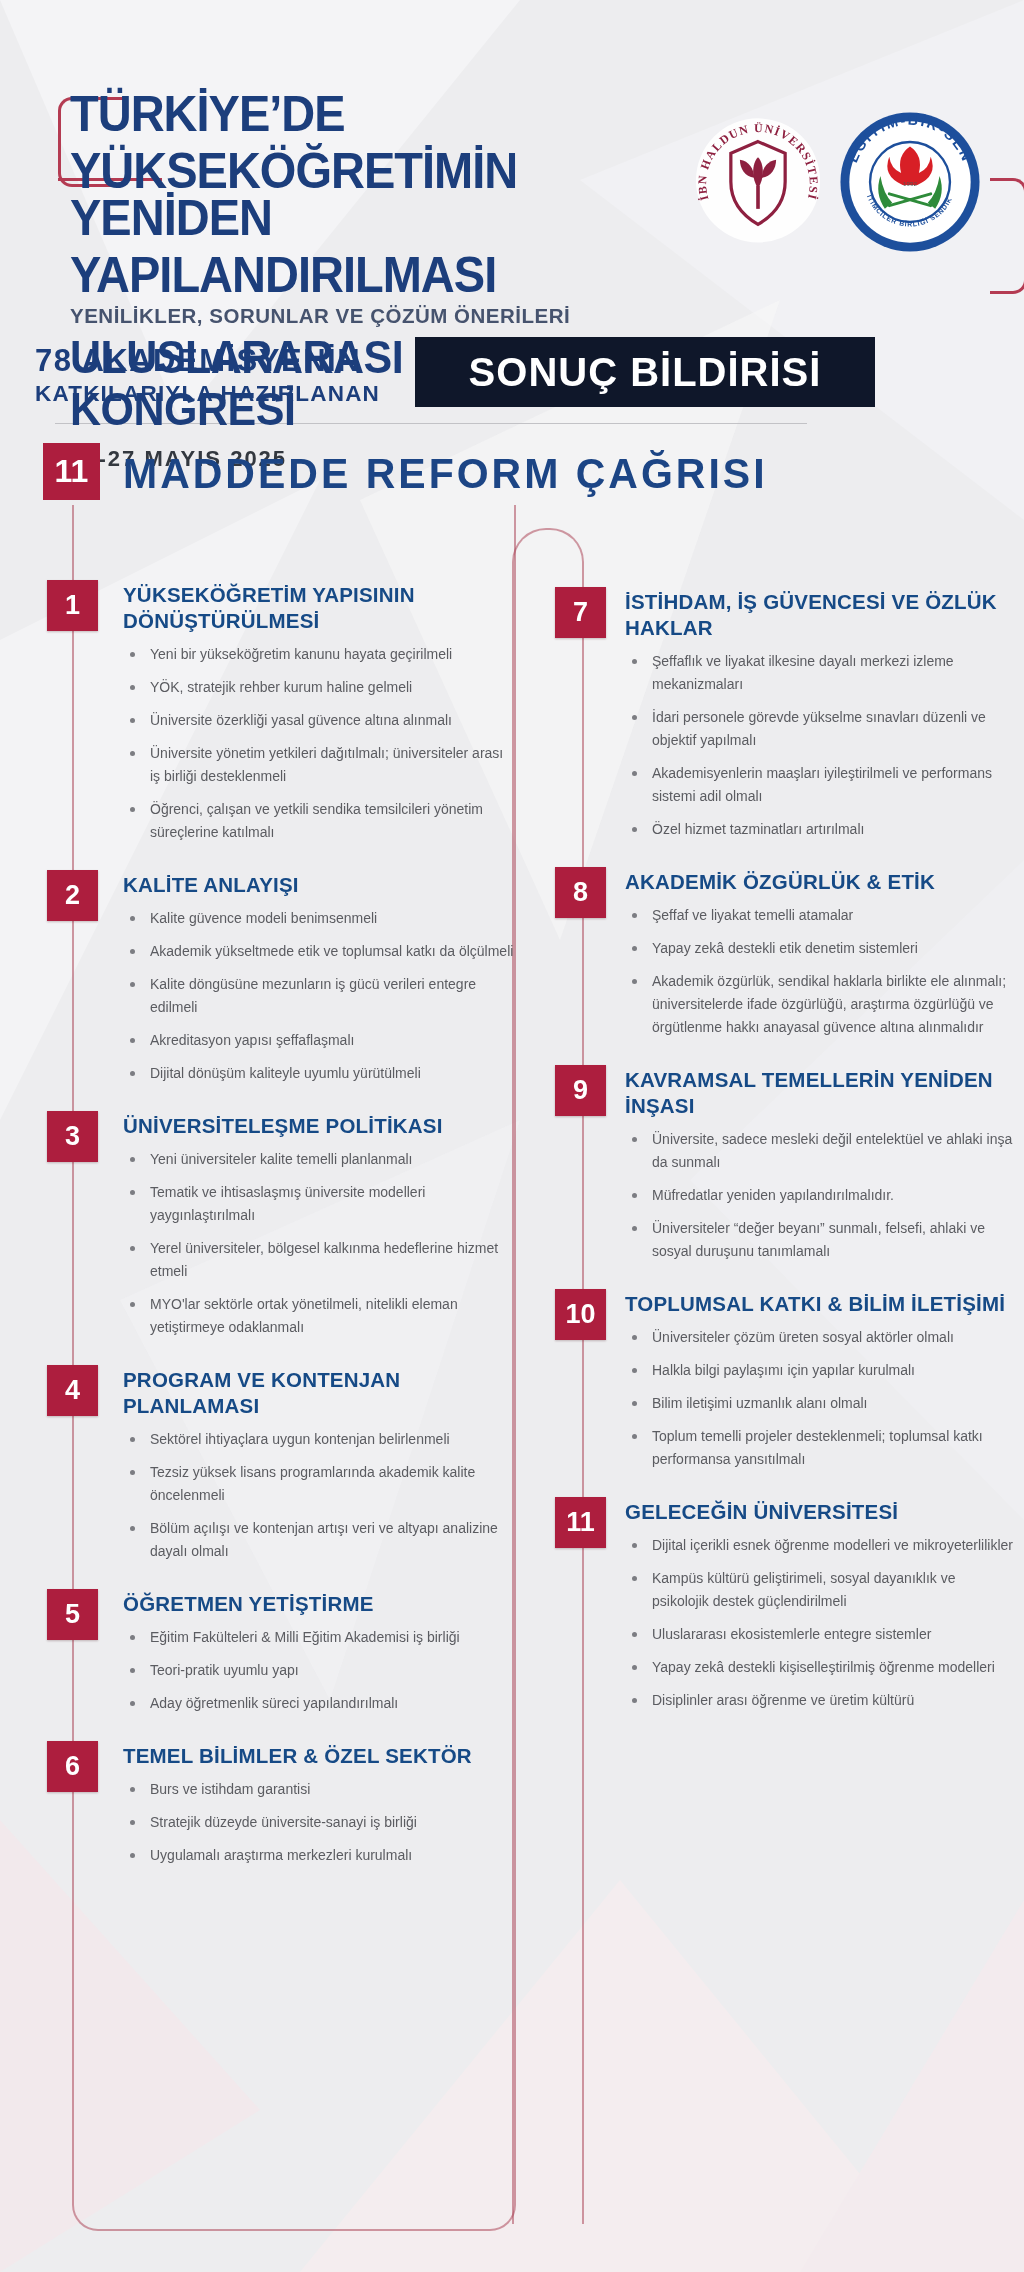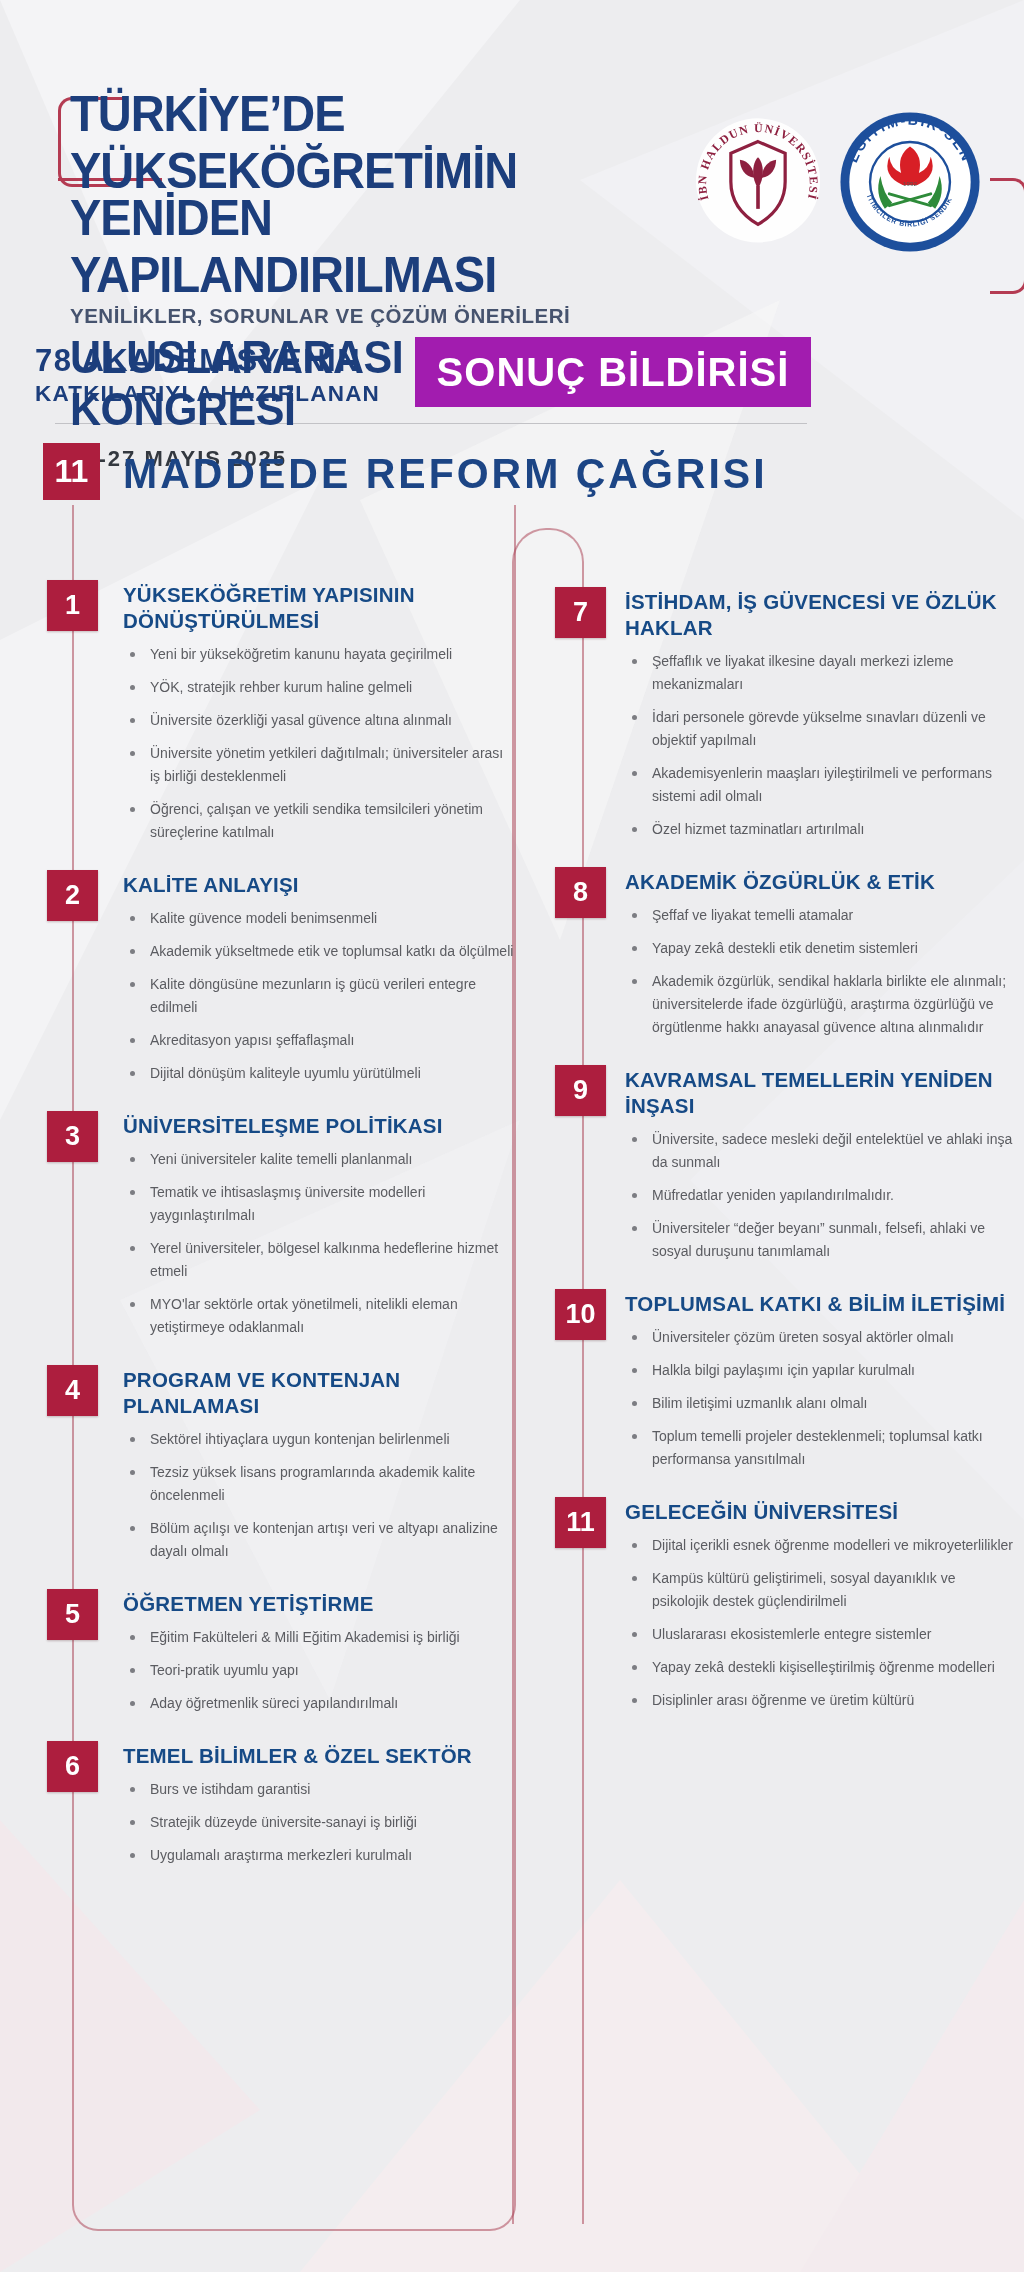--- a/index.html
+++ b/index.html
@@ -19,21 +19,21 @@
   #bracket-left{left:58px;top:97px;width:62px;height:84px;border-left:3px solid #b43b52;border-top:3px solid #b43b52;border-bottom:3px solid #b43b52;border-top-left-radius:14px;border-bottom-left-radius:14px;}
   #bracket-left-tail{left:58px;top:178px;width:104px;height:3px;background:#b43b52;}
   #bracket-right{left:990px;top:178px;width:34px;height:110px;border-right:3px solid #b43b52;border-top:3px solid #b43b52;border-bottom:3px solid #b43b52;border-top-right-radius:14px;border-bottom-right-radius:14px;}
 
   .logo{z-index:3;}
 
   
   .banner-left{left:35px;top:344px;width:370px;z-index:3;}
   .banner-l1{font-weight:800;color:#1c3e7c;font-size:31px;letter-spacing:1.5px;line-height:34px;}
   .banner-l2{font-weight:700;color:#1c3e7c;font-size:22.5px;letter-spacing:1.2px;line-height:26px;margin-top:3px;}
-  .sonuc-box{left:415px;top:337px;width:396px;height:70px;background:#a21caf;color:#ffffff;display:flex;align-items:center;justify-content:center;font-weight:800;font-size:40px;letter-spacing:1px;z-index:3;}
+  .sonuc-box{left:415px;top:337px;width:460px;height:70px;background:#0f172a;color:#ffffff;display:flex;align-items:center;justify-content:center;font-weight:800;font-size:40px;letter-spacing:1px;z-index:3;}
 
   #divider{left:55px;top:423px;width:752px;height:1px;background:#c2c2c6;z-index:2;}
 
   
   .headline-badge{left:43px;top:443px;width:57px;height:57px;background:#ad1e3e;color:#fff;display:flex;align-items:center;justify-content:center;font-weight:800;font-size:32px;z-index:3;}
   .headline-text{left:123px;top:449px;width:720px;font-weight:800;color:#1c4585;font-size:41px;letter-spacing:3px;transform:scaleY(1.05);transform-origin:top left;z-index:3;}
 
   
   .connline{border-color:rgba(173,74,92,.55);z-index:1;}
   #conn-left{left:72px;top:505px;width:440px;height:1724px;border-left:2px solid rgba(173,74,92,.55);border-bottom:2px solid rgba(173,74,92,.55);border-right:2px solid rgba(173,74,92,.55);border-bottom-left-radius:26px;border-bottom-right-radius:26px;}

